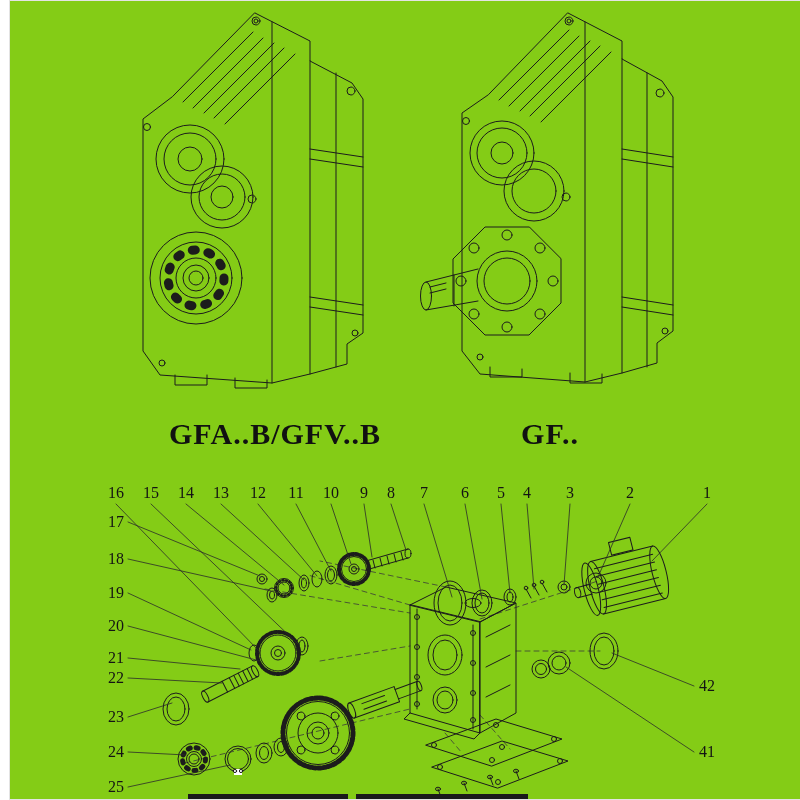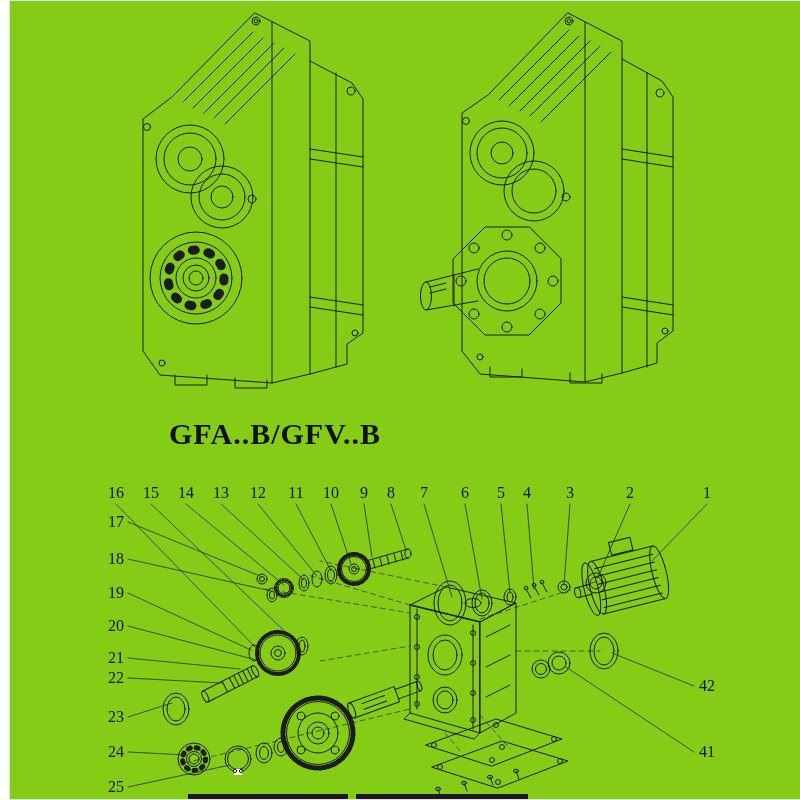--- a/index.html
+++ b/index.html
@@ -17,20 +17,21 @@
   .dash{stroke:#3a3a3a;stroke-width:0.8;stroke-dasharray:5 4;}
   .wfill{fill:#ffffff;stroke:none;}
   .darkbar{fill:#1a1a1a;stroke:none;}
 </style>
 </head>
 <body>
 
 <div class="canvas">
 
   <div id="model-left" class="model-label">GFA..B/GFV..B</div>
+  <div id="model-right" class="model-label">GF..</div>
 
   <svg width="800" height="800" viewBox="0 0 800 800">
 
     <g class="art">
       <path d="M245,12 L300,40 L300,60 L342,82 L353,98 L353,332 L337,343 L337,363 L300,373 L262,382 L150,374 L133,350 L133,118 L162,96 Z"></path>
       <line x1="300" y1="60" x2="300" y2="373"></line>
       <line x1="262" y1="21" x2="262" y2="382"></line>
 
       <line x1="173" y1="101" x2="243" y2="31"></line>
       <line x1="183" y1="107" x2="253" y2="37"></line>

